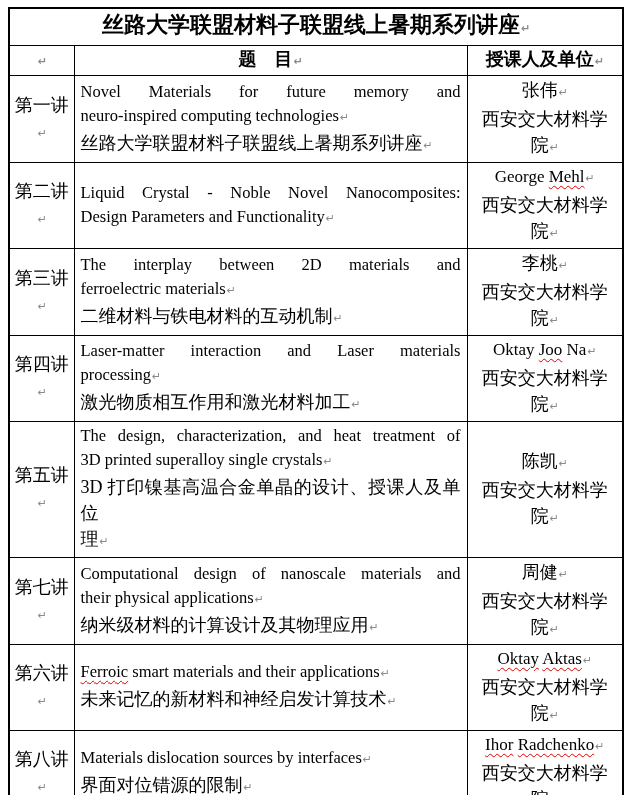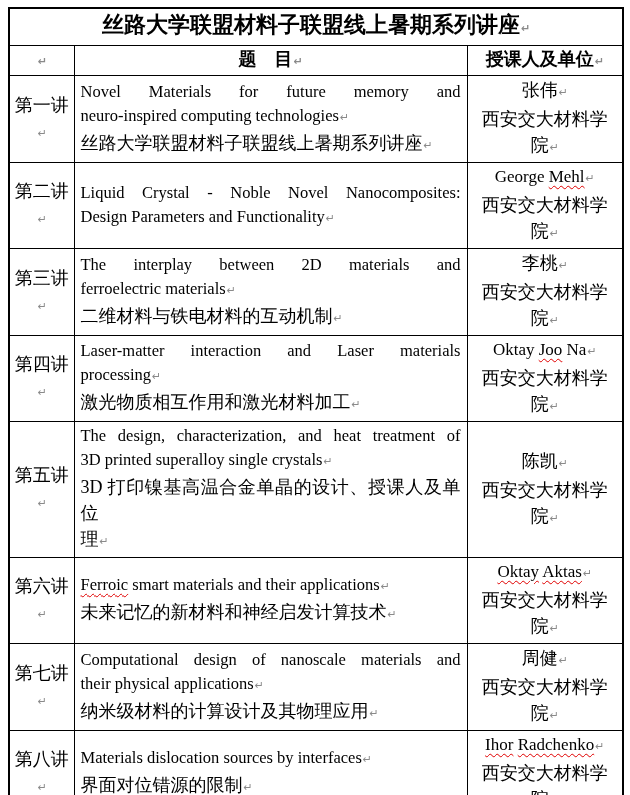--- a/index.html
+++ b/index.html
@@ -114,42 +114,42 @@
             <div class="line zh just"><span>3D 打印镍基高温合金单晶的设计、授课人及单位</span></div>
             <div class="line zh"><span>理</span><span class="mark">↵</span></div>
           </td>
           <td class="speaker-cell">
             <div class="line zh"><span>陈凯</span><span class="mark">↵</span></div>
             <div class="line zh"><span>西安交大材料学院</span><span class="mark">↵</span></div>
           </td>
         </tr>
         <tr>
           <td class="no-cell">
-            <div class="line zh"><span>第六讲</span><span class="mark">↵</span></div>
-          </td>
-          <td class="title-cell">
-            <div class="line"><span class="wavy">Ferroic</span><span> smart materials and their applications</span><span class="mark">↵</span></div>
-            <div class="line zh"><span>未来记忆的新材料和神经启发计算技术</span><span class="mark">↵</span></div>
-          </td>
-          <td class="speaker-cell">
-            <div class="line"><span class="wavy">Oktay</span><span> </span><span class="wavy">Aktas</span><span class="mark">↵</span></div>
-            <div class="line zh"><span>西安交大材料学院</span><span class="mark">↵</span></div>
-          </td>
-        </tr>
-        <tr>
-          <td class="no-cell">
             <div class="line zh"><span>第七讲</span><span class="mark">↵</span></div>
           </td>
           <td class="title-cell">
             <div class="line just"><span>Computational design of nanoscale materials and</span></div>
             <div class="line"><span>their physical applications</span><span class="mark">↵</span></div>
             <div class="line zh"><span>纳米级材料的计算设计及其物理应用</span><span class="mark">↵</span></div>
           </td>
           <td class="speaker-cell">
             <div class="line zh"><span>周健</span><span class="mark">↵</span></div>
+            <div class="line zh"><span>西安交大材料学院</span><span class="mark">↵</span></div>
+          </td>
+        </tr>
+        <tr>
+          <td class="no-cell">
+            <div class="line zh"><span>第六讲</span><span class="mark">↵</span></div>
+          </td>
+          <td class="title-cell">
+            <div class="line"><span class="wavy">Ferroic</span><span> smart materials and their applications</span><span class="mark">↵</span></div>
+            <div class="line zh"><span>未来记忆的新材料和神经启发计算技术</span><span class="mark">↵</span></div>
+          </td>
+          <td class="speaker-cell">
+            <div class="line"><span class="wavy">Oktay</span><span> </span><span class="wavy">Aktas</span><span class="mark">↵</span></div>
             <div class="line zh"><span>西安交大材料学院</span><span class="mark">↵</span></div>
           </td>
         </tr>
         <tr>
           <td class="no-cell">
             <div class="line zh"><span>第八讲</span><span class="mark">↵</span></div>
           </td>
           <td class="title-cell">
             <div class="line"><span>Materials dislocation sources by interfaces</span><span class="mark">↵</span></div>
             <div class="line zh"><span>界面对位错源的限制</span><span class="mark">↵</span></div>

